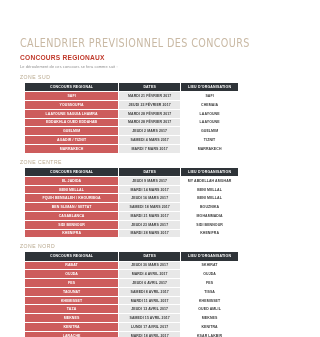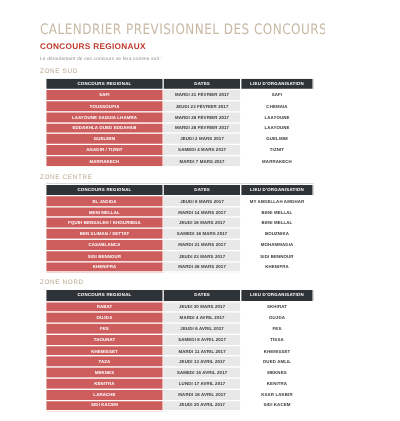--- a/index.html
+++ b/index.html
@@ -6,21 +6,22 @@
   body{
     width:260px;height:337px;
     background:#ffffff;
     font-family:"Liberation Sans", sans-serif;
     overflow:hidden;
   }
   .page{
     position:relative;
     width:260px;height:237px;
     box-sizing:border-box;
-    padding:16px 20px 4px 32px;
+    padding:16px 20px 4px 20px;
+    margin-top:20px;
   }
   .main-title{
     color:#c9b9a4;
     font-size:11.5px;
     letter-spacing:0.4px;
     font-weight:400;
     font-family:"DejaVu Sans Condensed","Liberation Sans", sans-serif;
     transform:scaleX(0.93);
     transform-origin:left center;
     white-space:nowrap;

